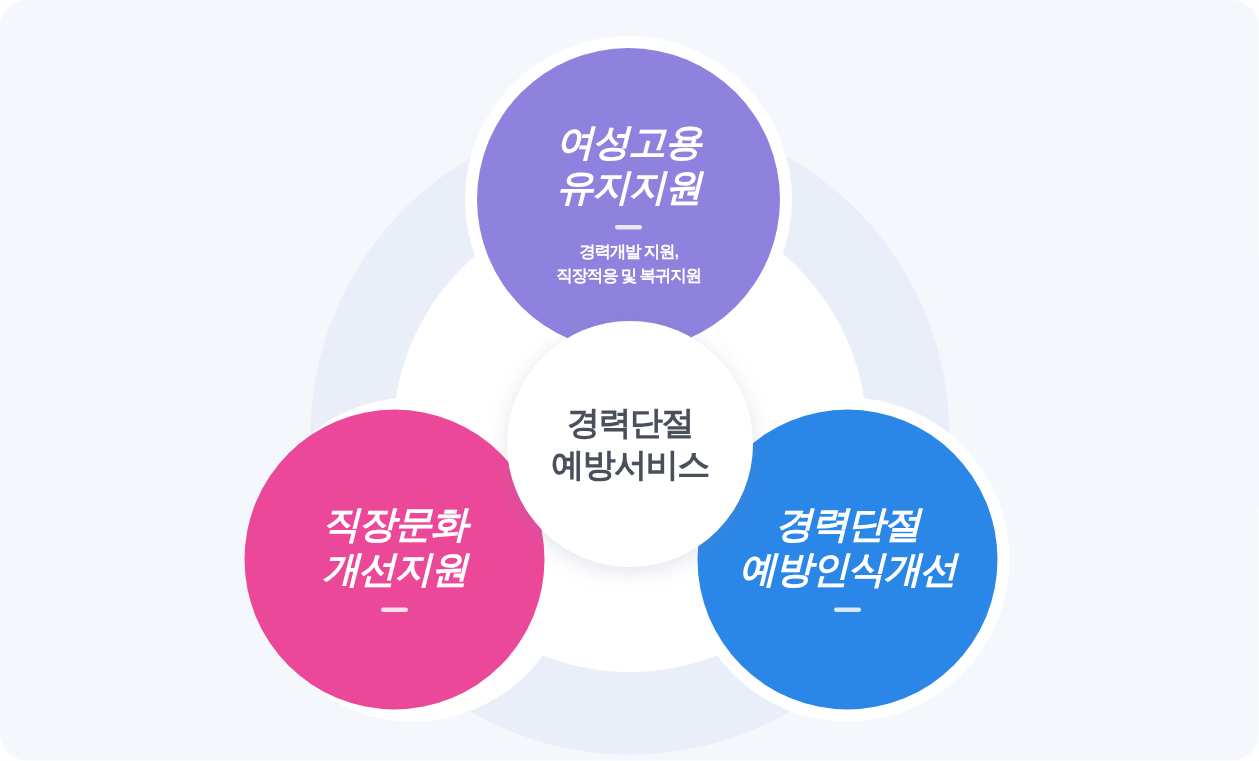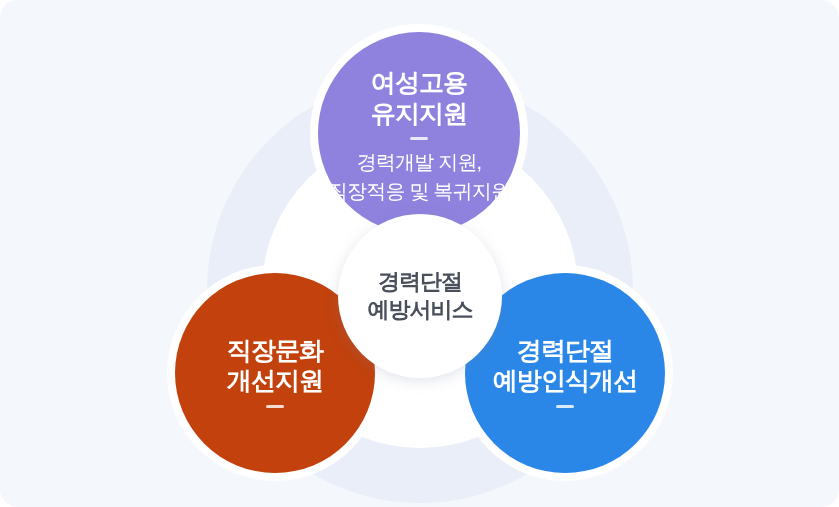--- a/index.html
+++ b/index.html
@@ -61,51 +61,52 @@
     border-radius: 50%;
     background: #ffffff;
   }
 
   .lobe-title {
     font-weight: 700;
     font-size: 25px;
     line-height: 1.22;
     letter-spacing: -0.9px;
     white-space: pre-line;
+    font-style: italic;
   }
   .lobe-rule {
     width: 18px;
     height: 3px;
     background: rgba(255,255,255,0.82);
     border-radius: 2px;
     margin: 9px 0 8px 0;
   }
   .lobe-desc {
-    font-weight: 400;
-    font-size: 20px;
+    font-weight: 700;
+    font-size: 11px;
     line-height: 1.42;
     letter-spacing: -0.8px;
     white-space: pre-line;
   }
 
   
   #lobe-purple-halo { left: 310px; top: 24px; width: 218px; height: 218px; }
   #lobe-purple {
     left: 318px; top: 32px;
     width: 202px; height: 202px;
     background: #8e82de;
     padding-top: 6px;
   }
 
   
   #lobe-green-halo { left: 167px; top: 265px; width: 216px; height: 216px; }
   #lobe-green {
-    left: 175px; top: 273px;
+    left: 163px; top: 273px;
     width: 200px; height: 200px;
-    background: #c2410c;
+    background: #ec4899;
     padding-top: 4px;
     text-align: right;
   }
 
   
   #lobe-blue-halo { left: 457px; top: 265px; width: 216px; height: 216px; }
   #lobe-blue {
     left: 465px; top: 273px;
     width: 200px; height: 200px;
     background: #2a87e8;

